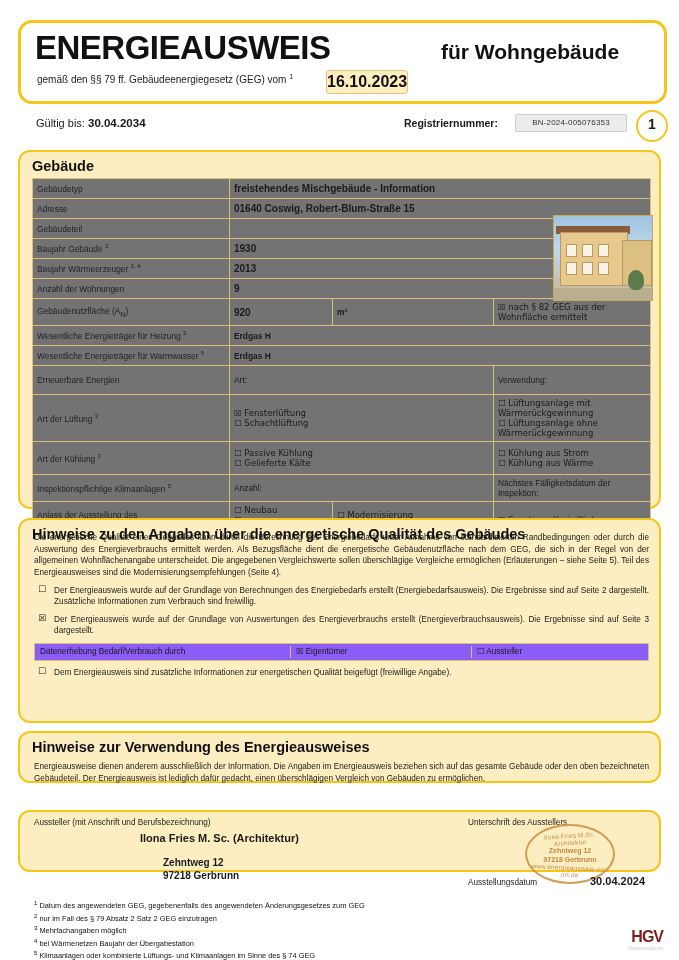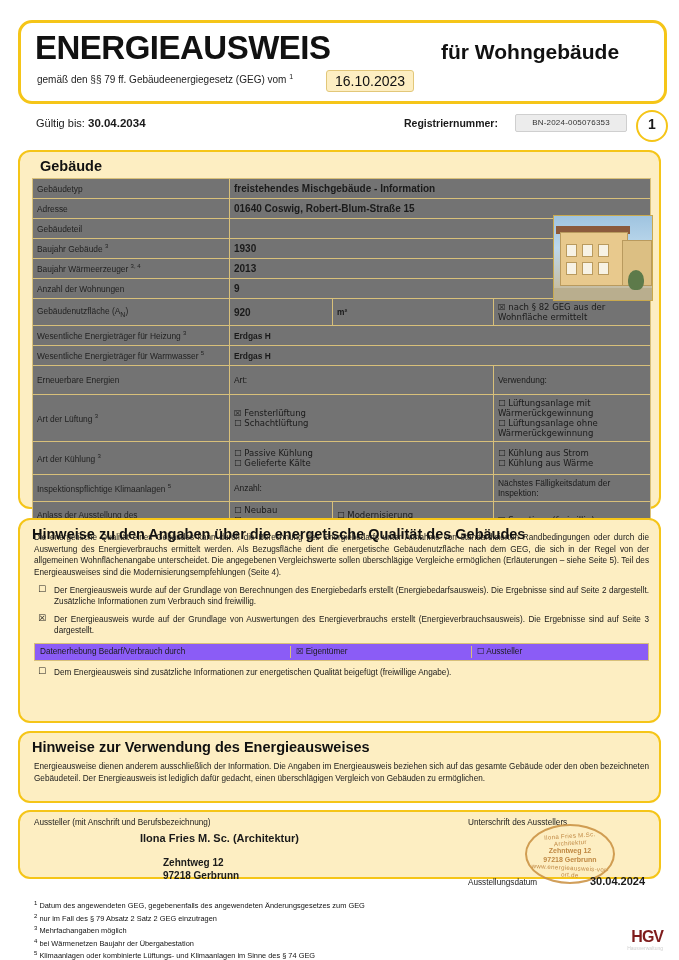--- a/index.html
+++ b/index.html
@@ -42,21 +42,21 @@
     font-size:21px;font-weight:bold;color:#111;
   }
   .h-law{
     position:absolute;left:16px;top:50px;
     font-size:10px;color:#222;
   }
   .h-law sup{font-size:7px;}
   .h-date{
     position:absolute;left:305px;top:47px;
     background:#fdeec2;border:1px solid #e2c779;border-radius:3px;
-    font-size:14px;font-weight:normal;padding:2px 8px;color:#111;
+    font-size:16px;font-weight:bold;padding:2px 0;color:#111;
   }
 
   
   .valid{
     position:absolute;left:18px;top:108px;width:643px;height:34px;
   }
   .v-left{position:absolute;left:18px;top:9px;font-size:11px;}
   .v-left b{font-size:11.5px;}
   .v-reg{position:absolute;left:386px;top:9px;font-size:10.5px;font-weight:bold;}
   .v-regval{
@@ -69,21 +69,20 @@
     position:absolute;left:636px;top:110px;width:28px;height:28px;
     border:2px solid #f5c518;border-radius:50%;
     font-size:14px;font-weight:bold;text-align:center;line-height:25px;
     background:#fff;
   }
 
   
   .sec-building{
     position:absolute;left:18px;top:150px;width:643px;height:359px;
     background:#fdeec2;
-    padding-left:8px;
   }
   .btable{
     position:absolute;left:12px;top:26px;width:619px;
     border-collapse:collapse;
     font-size:8.4px;
     background:#737373;
   }
   .btable td{
     border:1px solid #d8c07a;
     padding:3px 4px;
@@ -140,31 +139,31 @@
   .hint-row .txt{flex:1 1 auto;}
   .erh{
     display:flex;align-items:center;background:#8b5cf6;border:1px solid #d8c07a;
     height:16px;font-size:8.2px;margin:2px 0 6px 0;
   }
   .erh .c1{width:250px;padding-left:5px;}
   .erh .c2{width:175px;border-left:1px solid #d8c07a;padding-left:5px;}
   .erh .c3{flex:1;border-left:1px solid #d8c07a;padding-left:5px;}
 
   .sec-hint2{
-    position:absolute;left:18px;top:731px;width:643px;height:72px;
+    position:absolute;left:18px;top:731px;width:643px;height:52px;
     background:#fdeec2;
   }
   .hint2-body{
     position:absolute;left:14px;top:28px;width:615px;
     font-size:8.2px;line-height:1.45;text-align:justify;
   }
 
   
   .sec-issuer{
-    position:absolute;left:18px;top:810px;width:643px;height:69px;
+    position:absolute;left:18px;top:810px;width:643px;height:62px;
     background:#fdeec2;
   }
   .iss-lab{position:absolute;left:14px;top:6px;font-size:8.2px;}
   .iss-name{position:absolute;left:120px;top:20px;font-size:11px;font-weight:bold;}
   .iss-street{position:absolute;left:143px;top:45px;font-size:10px;font-weight:bold;}
   .iss-city{position:absolute;left:143px;top:58px;font-size:10px;font-weight:bold;}
   .sig-lab{position:absolute;left:448px;top:6px;font-size:8.2px;}
   .date-lab{position:absolute;left:448px;top:66px;font-size:8.2px;}
   .date-val{position:absolute;left:570px;top:63px;font-size:11px;font-weight:bold;}
   .stamp{

